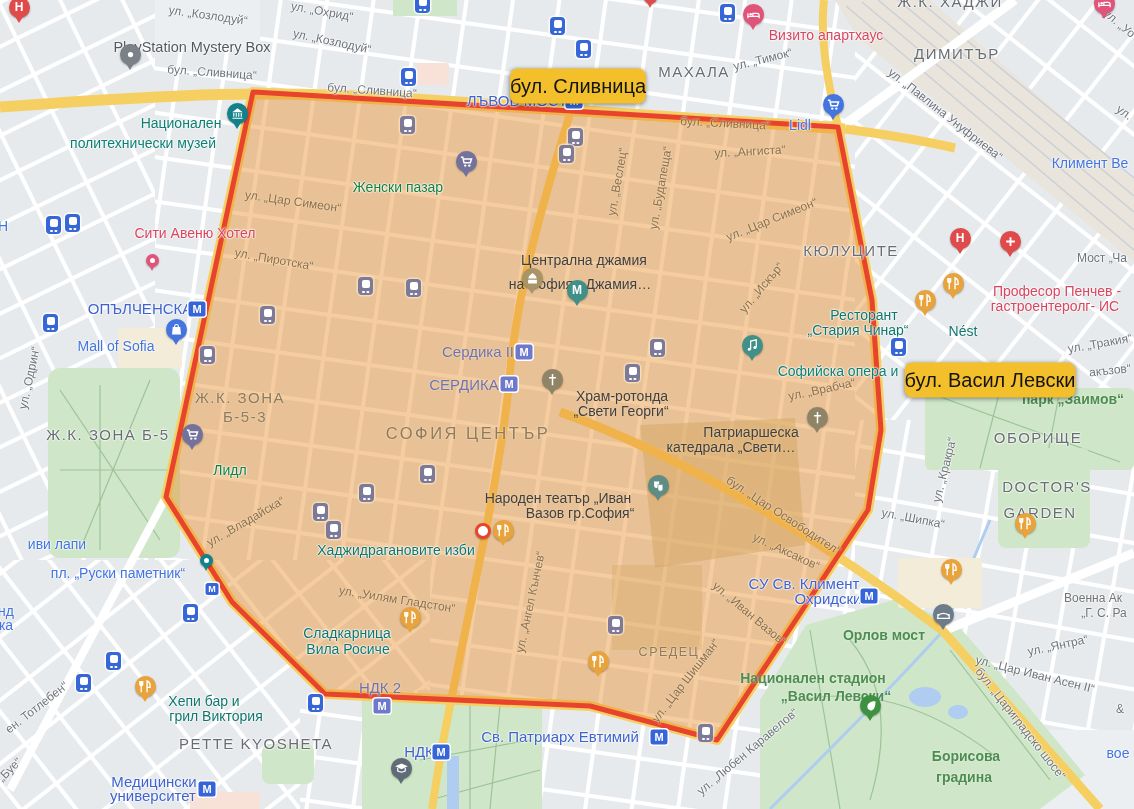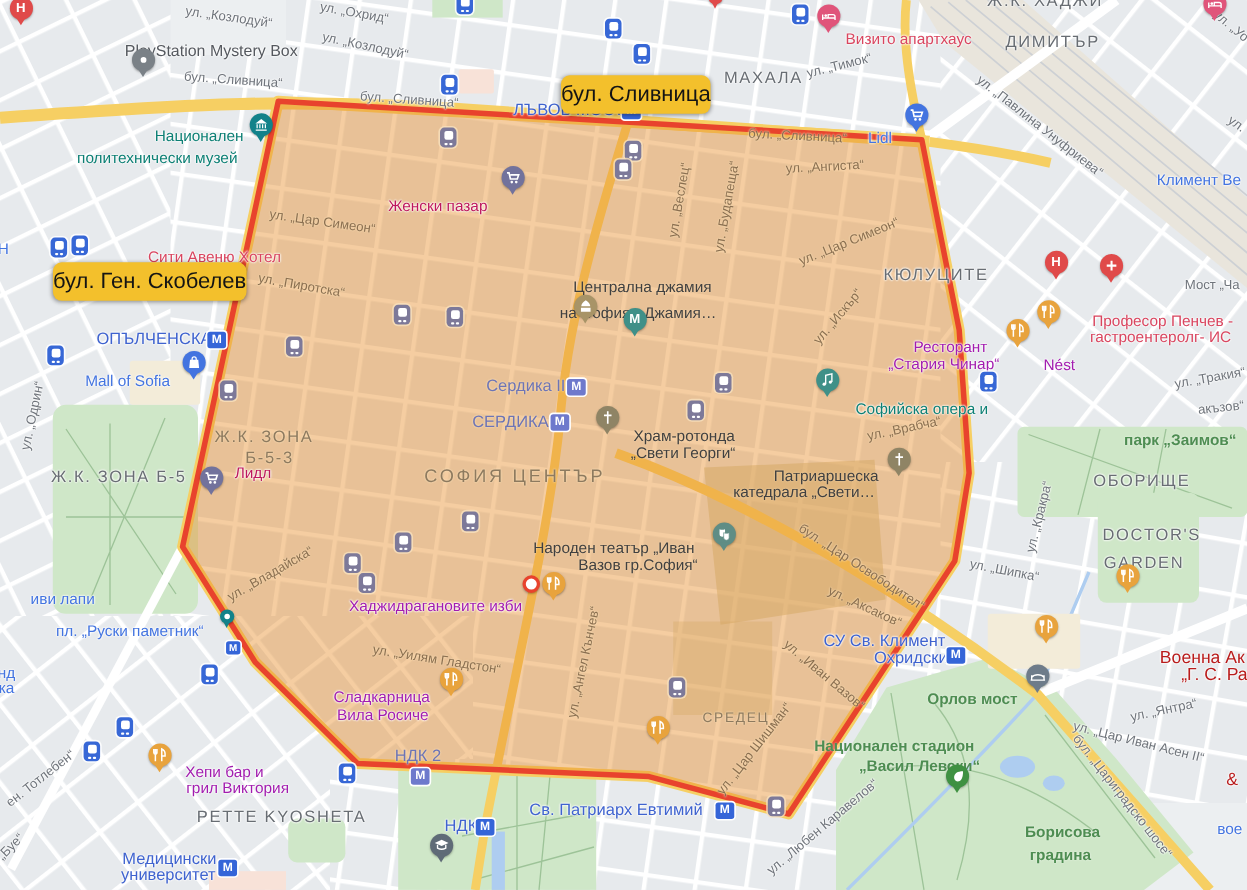--- a/index.html
+++ b/index.html
@@ -14,26 +14,26 @@
   .st.in{color:#8a6f50}
   .ar{font-size:15px;letter-spacing:1.5px;color:#686d73}
   .ar.in{color:#8d7a5f}
   .ar.big{font-size:16.5px;letter-spacing:2.5px}
   .ar.sm{font-size:12.5px}
   .me{font-size:15px;color:#3f63cf}
   .me.in{color:#6d74b5}
   .gr{font-size:14px;color:#4e8d52;font-weight:bold;text-shadow:0 0 2px rgba(255,255,255,.7)}
   .te{font-size:14px;color:#0c7f74}
   .te.in{color:#404040;text-shadow:0 0 2px rgba(248,219,178,.95)}
-  .or{font-size:14px;color:#a21caf}
+  .or{font-size:14px;color:#0f766e}
   .rd{font-size:14px;color:#d9455f}
   .bl{font-size:14px;color:#4374e0}
-  .pu{font-size:14px;color:#be185d}
+  .pu{font-size:14px;color:#15803d}
   .dk{font-size:14.5px;color:#54585e}
-  .ins{font-size:16px;color:#b91c1c}
+  .ins{font-size:12px;color:#737373}
   
   .ann{position:absolute;transform:translate(-50%,-50%);background:#f3c02c;border-radius:8px;
        padding:6px 0;font-size:20px;color:#141414;box-shadow:0 1px 4px rgba(0,0,0,.4);white-space:nowrap}
   
   .m{position:absolute;width:17px;height:15px;border-radius:2.5px;background:#3565d8;color:#fff;
      font-size:11px;font-weight:bold;text-align:center;line-height:15px;transform:translate(-50%,-50%);
      box-shadow:0 0 0 1.5px #fff}
   .m.p{background:#6e79cc}
   .m.s{width:13px;height:12px;font-size:9px;line-height:12px}
   
@@ -240,21 +240,21 @@
   <div class="L st" style="left:945px;top:470px;transform:translate(-50%,-50%) rotate(-76deg)">ул. „Кракра“</div>
   <div class="L st" style="left:1058px;top:646px;transform:translate(-50%,-50%) rotate(-12deg)">ул. „Янтра“</div>
   <div class="L st" style="left:1035px;top:675px;transform:translate(-50%,-50%) rotate(14deg)">ул. „Цар Иван Асен II“</div>
   <div class="L st" style="left:1020px;top:724px;transform:translate(-50%,-50%) rotate(52deg)">бул. „Цариградско шосе“</div>
   <div class="L st" style="left:748px;top:752px;transform:translate(-50%,-50%) rotate(-40deg)">ул. „Любен Каравелов“</div>
   <div class="L st" style="left:1102px;top:259px">Мост „Ча</div>
   <div class="L st" style="left:1110px;top:371px;transform:translate(-50%,-50%) rotate(-6deg)">акъзов“</div>
 
   <div class="L ar" style="left:694px;top:72px">МАХАЛА</div>
   <div class="L ar" style="left:950px;top:2px">Ж.К. ХАДЖИ</div>
-  <div class="L ar" style="left:957px;top:39px">ДИМИТЪР</div>
+  <div class="L ar" style="left:957px;top:54px">ДИМИТЪР</div>
   <div class="L ar" style="left:851px;top:251px">КЮЛУЦИТЕ</div>
   <div class="L ar" style="left:108px;top:435px">Ж.К. ЗОНА Б-5</div>
   <div class="L ar in" style="left:240px;top:398px">Ж.К. ЗОНА</div>
   <div class="L ar in" style="left:245px;top:417px">Б-5-3</div>
   <div class="L ar in big" style="left:468px;top:433px">СОФИЯ ЦЕНТЪР</div>
   <div class="L ar in sm" style="left:669px;top:652px">СРЕДЕЦ</div>
   <div class="L ar" style="left:1038px;top:438px">ОБОРИЩЕ</div>
   <div class="L ar" style="left:1047px;top:487px">DOCTOR'S</div>
   <div class="L ar" style="left:1040px;top:513px">GARDEN</div>
   <div class="L ar" style="left:256px;top:744px">PETTE KYOSHETA</div>
@@ -297,21 +297,21 @@
   <div class="L te in" style="left:731px;top:448px">катедрала „Свети…</div>
   <div class="L te" style="left:838px;top:372px">Софийска опера и</div>
   <div class="L te in" style="left:558px;top:499px">Народен театър „Иван</div>
   <div class="L te in" style="left:580px;top:514px">Вазов гр.София“</div>
   <div class="L rd" style="left:195px;top:234px">Сити Авеню Хотел</div>
   <div class="L rd" style="left:826px;top:36px">Визито апартхаус</div>
   <div class="L rd" style="left:1057px;top:292px">Професор Пенчев -</div>
   <div class="L rd" style="left:1055px;top:307px">гастроентеролг- ИС</div>
   <div class="L dk" style="left:192px;top:47px">PlayStation Mystery Box</div>
   <div class="L pu" style="left:398px;top:188px">Женски пазар</div>
-  <div class="L pu" style="left:230px;top:430px">Лидл</div>
+  <div class="L pu" style="left:230px;top:471px">Лидл</div>
   <div class="L or" style="left:396px;top:551px">Хаджидрагановите изби</div>
   <div class="L or" style="left:347px;top:634px">Сладкарница</div>
   <div class="L or" style="left:348px;top:650px">Вила Росиче</div>
   <div class="L or" style="left:204px;top:702px">Хепи бар и</div>
   <div class="L or" style="left:216px;top:717px">грил Виктория</div>
   <div class="L or" style="left:864px;top:316px">Ресторант</div>
   <div class="L or" style="left:858px;top:331px">„Стария Чинар“</div>
   <div class="L or" style="left:963px;top:332px">Nést</div>
   <div class="L ins" style="left:1093px;top:599px">Военна Ак</div>
   <div class="L ins" style="left:1104px;top:614px">„Г. С. Ра</div>
@@ -491,15 +491,15 @@
     </span>
   <span class="pin" style="--c:#3f9142;left:870px;top:722px">
       <svg>
         <use href="#i-leaf"></use>
       </svg>
     </span>
 
   <span class="ctr" style="left:483px;top:531px"></span>
 
   <div class="ann" style="left:578px;top:86px">бул. Сливница</div>
-  <div class="ann" style="left:136px;top:256px">бул. Ген. Скобелев</div>
+  <div class="ann" style="left:990px;top:380px">бул. Васил Левски</div>
 
 </div>
 
 </body></html>

